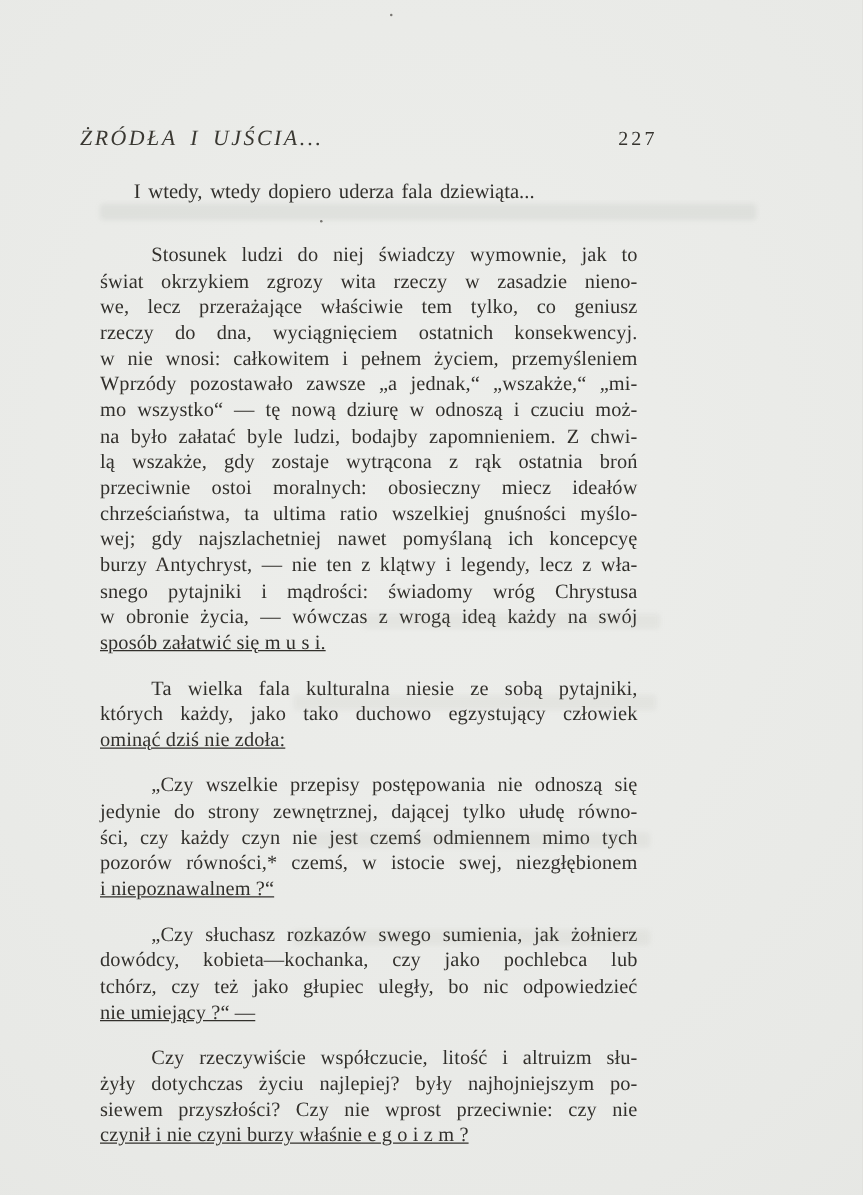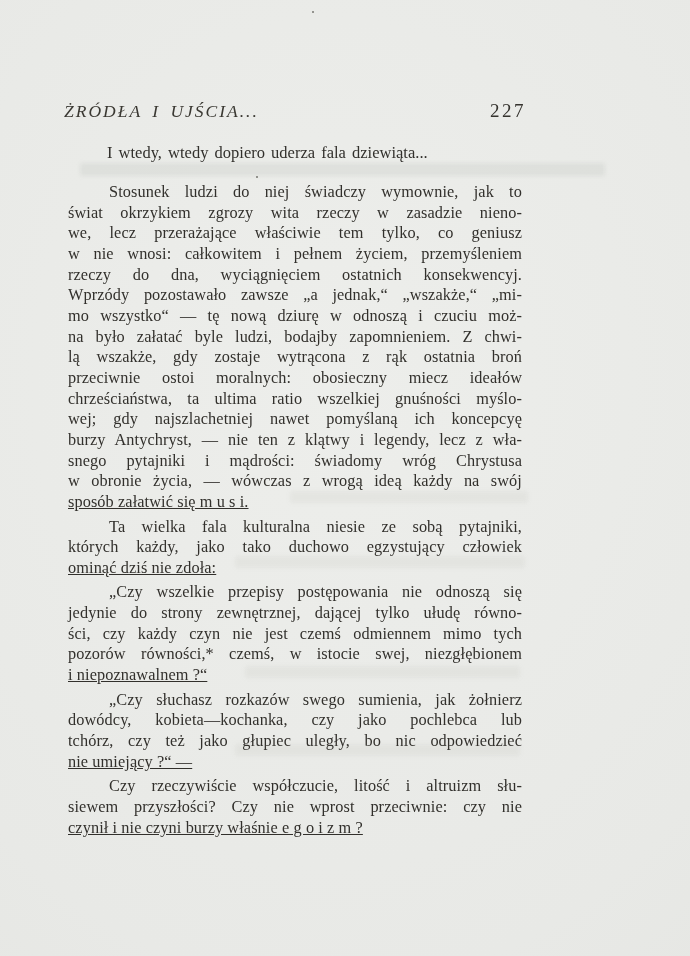--- a/index.html
+++ b/index.html
@@ -16,34 +16,34 @@
   
   .running-header{
     position:absolute;left:64px;top:100px;width:462px;
     display:flex;justify-content:space-between;align-items:baseline;
   }
   .chapter-title{
     font-style:italic;font-size:17.5px;letter-spacing:2px;word-spacing:4px;
     color:#3a3832;white-space:nowrap;
   }
   .page-number{
-    font-size:19px;letter-spacing:2.5px;color:#35332e;
+    font-size:16px;letter-spacing:2.5px;color:#35332e;
   }
   
   .opening-line{
     position:absolute;left:64px;top:143px;width:462px;
     padding-left:43px;box-sizing:border-box;
     font-size:16.5px;line-height:20.6px;word-spacing:2px;
   }
   
   .body-text{
     position:absolute;left:64px;top:178px;width:462px;
     font-size:16.3px;letter-spacing:0.1px;
   }
-  .para{margin:4px;}
+  .para{margin:16px;}
   .bodyline{
     line-height:20.65px;
     text-align:justify;
     text-align-last:justify;
     white-space:normal;
   }
   .bodyline.lastline{text-align-last:left;text-decoration:underline;}
   .bodyline.indent{padding-left:41px;}
   
   .smudge{
@@ -69,22 +69,22 @@
     <span class="page-number">227</span>
   </div>
 
   <div class="opening-line">I wtedy, wtedy dopiero uderza fala dziewiąta...</div>
 
   <div class="body-text">
       <div class="para">
         <div class="bodyline indent">Stosunek ludzi do niej świadczy wymownie, jak to</div>
         <div class="bodyline">świat okrzykiem zgrozy wita rzeczy w zasadzie nieno-</div>
         <div class="bodyline">we, lecz przerażające właściwie tem tylko, co geniusz</div>
+        <div class="bodyline">rzeczy do dna, wyciągnięciem ostatnich konsekwencyj.</div>
         <div class="bodyline">w nie wnosi: całkowitem i pełnem życiem, przemyśleniem</div>
-        <div class="bodyline">rzeczy do dna, wyciągnięciem ostatnich konsekwencyj.</div>
         <div class="bodyline">Wprzódy pozostawało zawsze „a jednak,“ „wszakże,“ „mi-</div>
         <div class="bodyline">mo wszystko“ — tę nową dziurę w odnoszą i czuciu moż-</div>
         <div class="bodyline">na było załatać byle ludzi, bodajby zapomnieniem. Z chwi-</div>
         <div class="bodyline">lą wszakże, gdy zostaje wytrącona z rąk ostatnia broń</div>
         <div class="bodyline">przeciwnie ostoi moralnych: obosieczny miecz ideałów</div>
         <div class="bodyline">chrześciaństwa, ta ultima ratio wszelkiej gnuśności myślo-</div>
         <div class="bodyline">wej; gdy najszlachetniej nawet pomyślaną ich koncepcyę</div>
         <div class="bodyline">burzy Antychryst, — nie ten z klątwy i legendy, lecz z wła-</div>
         <div class="bodyline">snego pytajniki i mądrości: świadomy wróg Chrystusa</div>
         <div class="bodyline">w obronie życia, — wówczas z wrogą ideą każdy na swój</div>
@@ -103,20 +103,21 @@
         <div class="bodyline lastline">i niepoznawalnem ?“</div>
       </div>
       <div class="para">
         <div class="bodyline indent">„Czy słuchasz rozkazów swego sumienia, jak żołnierz</div>
         <div class="bodyline">dowódcy, kobieta—kochanka, czy jako pochlebca lub</div>
         <div class="bodyline">tchórz, czy też jako głupiec uległy, bo nic odpowiedzieć</div>
         <div class="bodyline lastline">nie umiejący ?“ —</div>
       </div>
       <div class="para">
         <div class="bodyline indent">Czy rzeczywiście współczucie, litość i altruizm słu-</div>
+        <div class="bodyline">żyły dotychczas życiu najlepiej? były najhojniejszym po-</div>
         <div class="bodyline">siewem przyszłości? Czy nie wprost przeciwnie: czy nie</div>
         <div class="bodyline lastline">czynił i nie czyni burzy właśnie e g o i z m ?</div>
       </div>
     </div>
 
   <div class="smudge" style="left:80px;top:163px;width:525px;height:13px;"></div>
   <div class="smudge lighter" style="left:290px;top:491px;width:238px;height:12px;"></div>
   <div class="smudge lighter" style="left:235px;top:556px;width:290px;height:12px;"></div>
   <div class="smudge lighter" style="left:245px;top:666px;width:275px;height:12px;"></div>
   <div class="smudge lighter" style="left:235px;top:744px;width:285px;height:12px;"></div>

